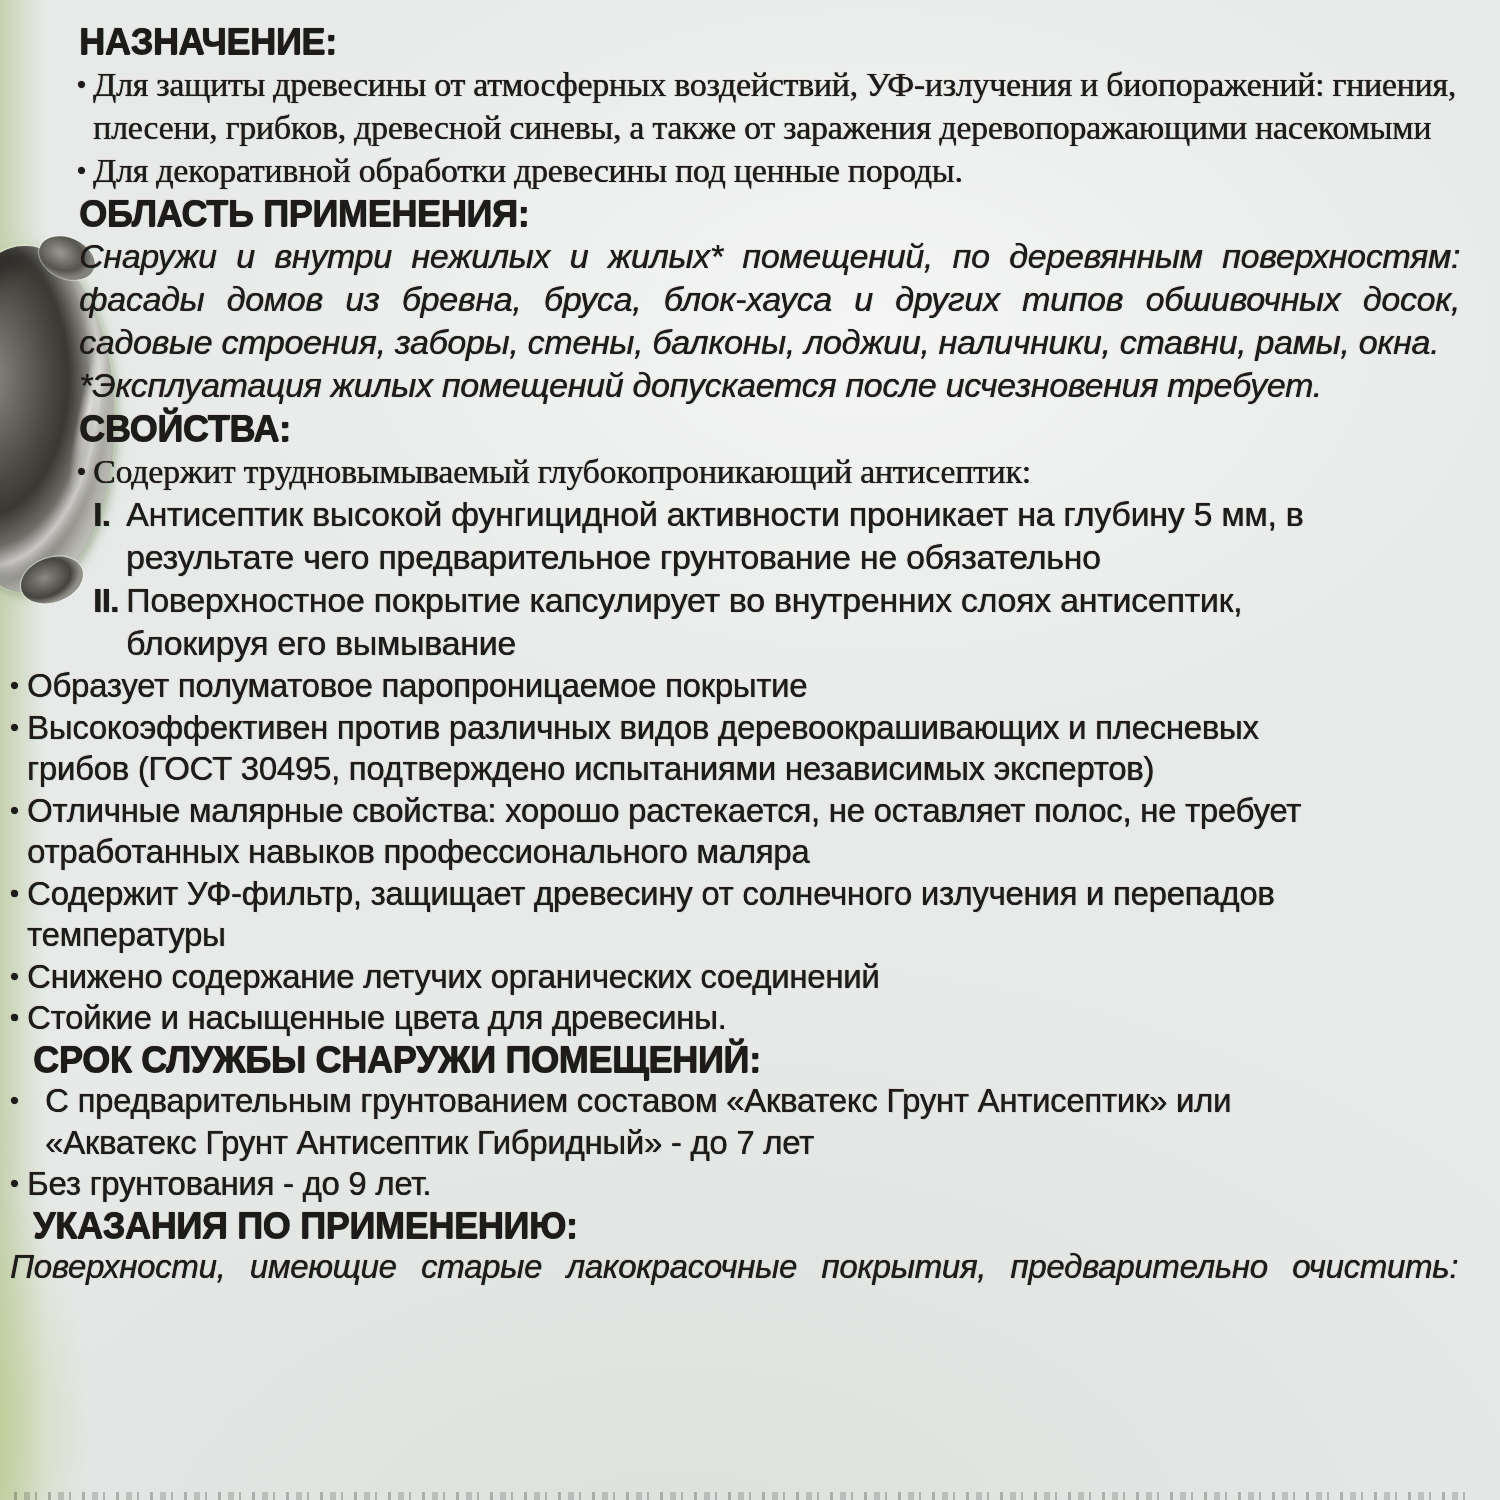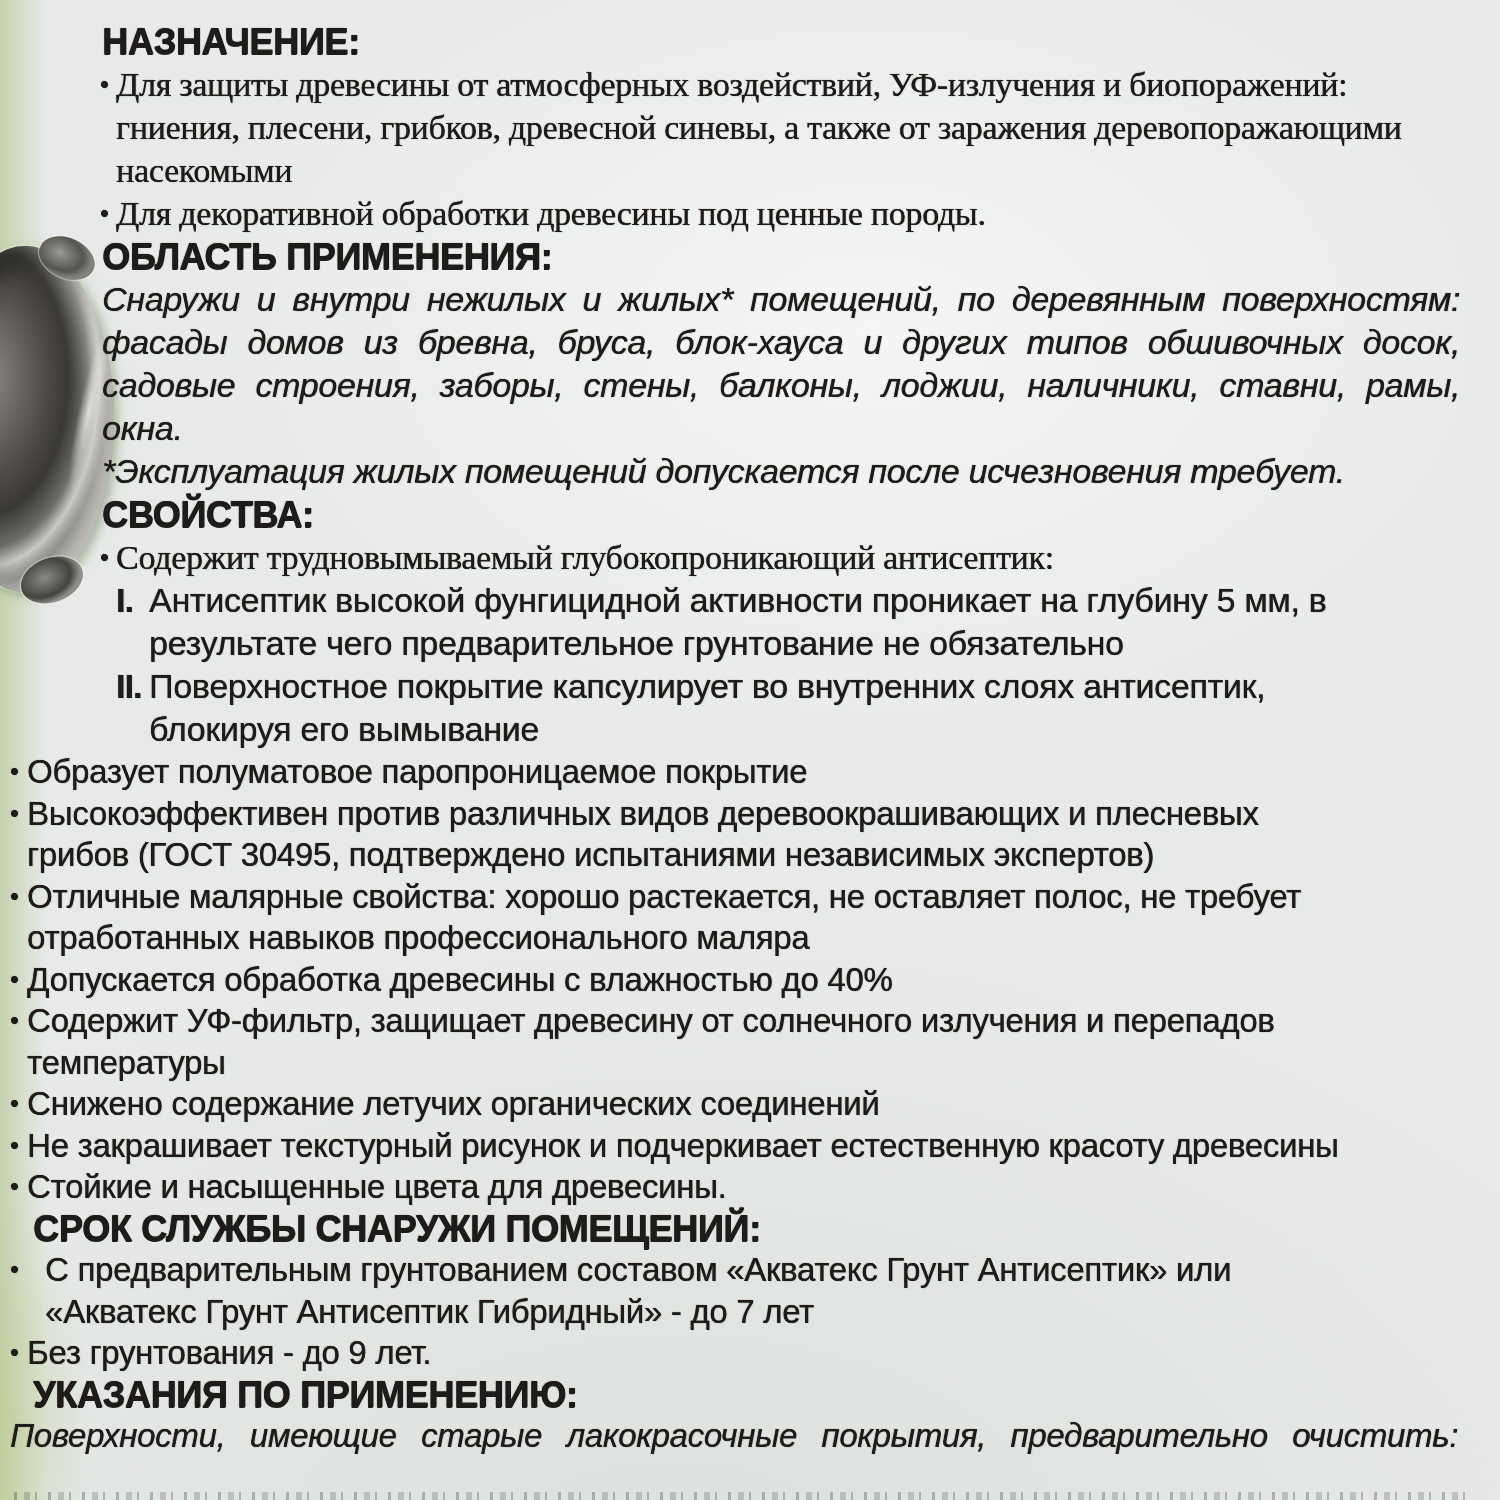--- a/index.html
+++ b/index.html
@@ -49,21 +49,21 @@
     transform:rotate(-20deg);
   }
   .rivet-gleam{
     position:absolute;right:12px;top:60px;width:26px;height:210px;border-radius:50%;
     background:radial-gradient(closest-side, rgba(230,230,226,0.9), rgba(230,230,226,0) 80%);
     transform:rotate(12deg);
   }
 
   
   .content{position:relative;z-index:2;}
-  .top-block{padding:20px 40px 0 102px;font-size:34px;line-height:43px;}
+  .top-block{padding:20px 40px 0 79px;font-size:34px;line-height:43px;}
   .bottom-block{padding:0 42px 0 10px;font-size:33px;line-height:41.5px;}
   .content, .content *{letter-spacing:-0.3px;}
   .content{
     text-shadow:
       0.35px 0 0 currentColor,
       1.2px 1.2px 0 rgba(95,150,150,0.16),
       -1px -0.6px 0 rgba(175,70,50,0.12);
   }
   h2{
     margin:0;font-size:36px;line-height:43px;font-weight:700;letter-spacing:-0.8px;
@@ -148,33 +148,31 @@
       <div class="li w2">
         <span class="mk">•</span>
         <span class="tx">Высокоэффективен против различных видов деревоокрашивающих и плесневых грибов (ГОСТ 30495, подтверждено испытаниями независимых экспертов)</span>
       </div>
       <div class="li">
         <span class="mk">•</span>
         <span class="tx">Отличные малярные свойства: хорошо растекается, не оставляет полос, не требует отработанных навыков профессионального маляра</span>
       </div>
       <div class="li">
         <span class="mk">•</span>
-        <span class="tx">Допускается обработка древесины с влажностью до 40%</span>
       </div>
       <div class="li">
         <span class="mk">•</span>
         <span class="tx">Содержит УФ-фильтр, защищает древесину от солнечного излучения и перепадов температуры</span>
       </div>
       <div class="li">
         <span class="mk">•</span>
         <span class="tx">Снижено содержание летучих органических соединений</span>
       </div>
       <div class="li">
         <span class="mk">•</span>
-        <span class="tx">Не закрашивает текстурный рисунок и подчеркивает естественную красоту древесины</span>
       </div>
       <div class="li">
         <span class="mk">•</span>
         <span class="tx">Стойкие и насыщенные цвета для древесины.</span>
       </div>
 
       <h2>СРОК СЛУЖБЫ СНАРУЖИ ПОМЕЩЕНИЙ:</h2>
       <div class="li narrow">
         <span class="mk">•</span>
         <span class="tx">С предварительным грунтованием составом «Акватекс Грунт Антисептик» или «Акватекс Грунт Антисептик Гибридный» - до 7 лет</span>

